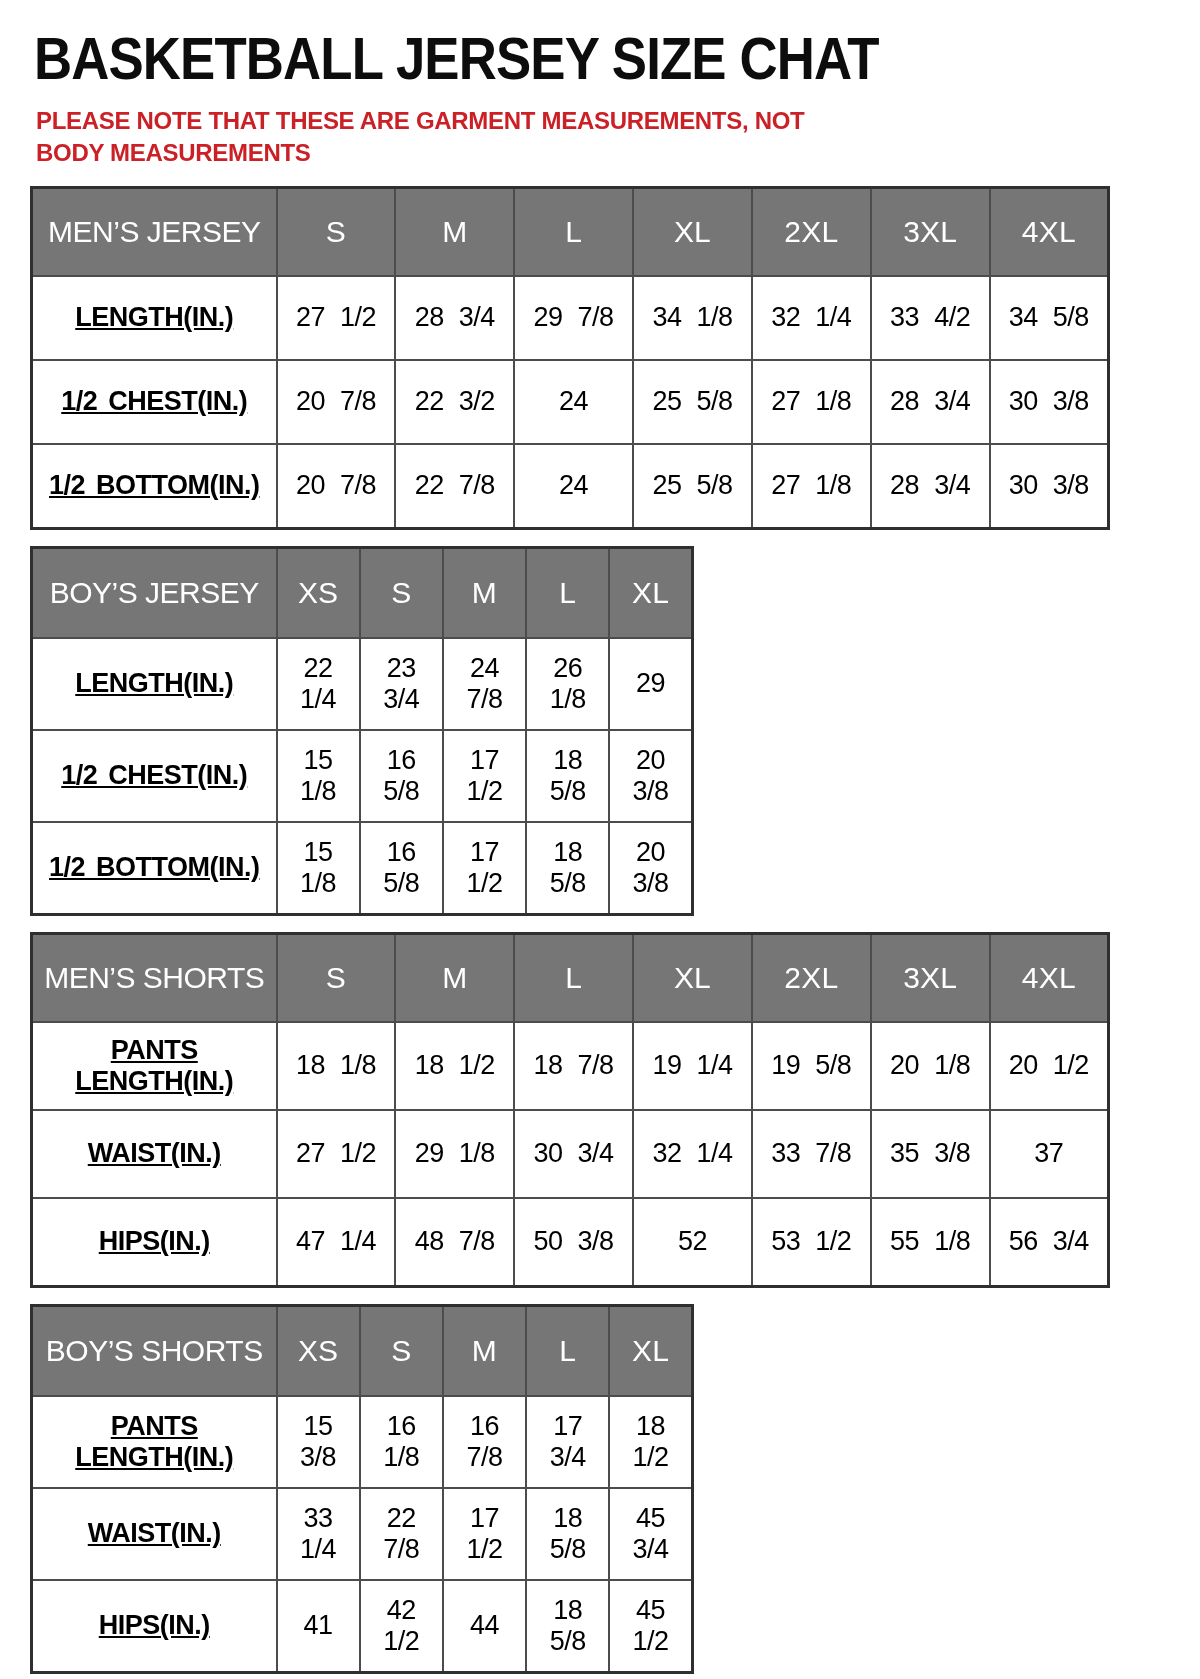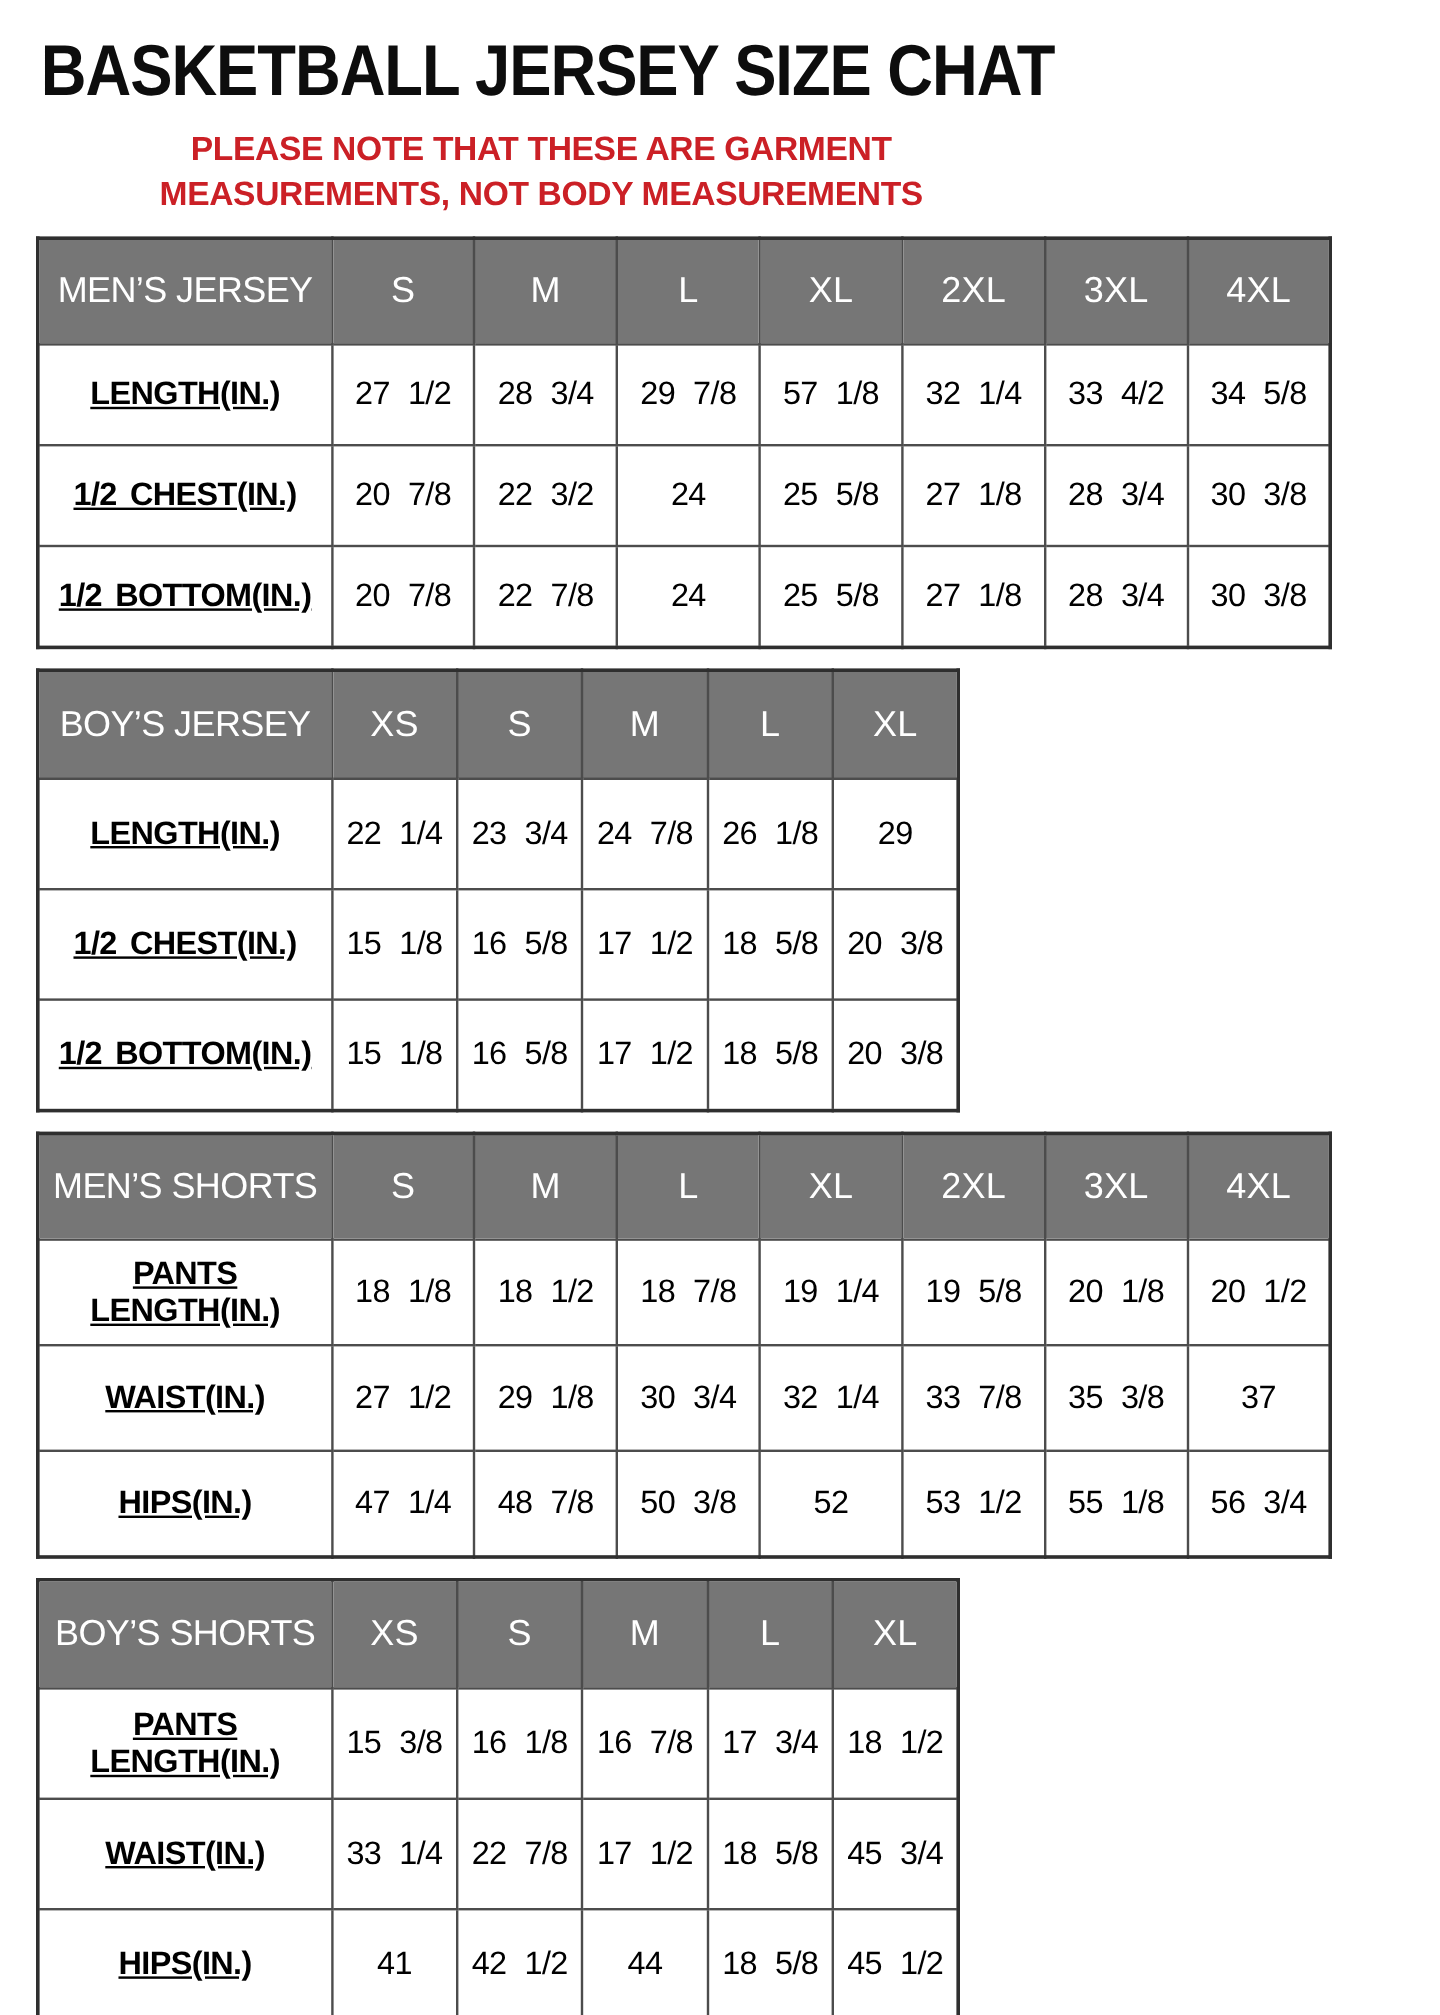--- a/index.html
+++ b/index.html
@@ -21,35 +21,34 @@
     font-weight: 700;
     letter-spacing: -1px;
     color: #0d0d0d;
     white-space: nowrap;
     transform: scaleX(0.88);
     transform-origin: left center;
   }
   .note {
     color: #cb2026;
     font-weight: 700;
-    font-size: 28px;
+    font-size: 24px;
     letter-spacing: -0.3px;
     line-height: 1.35;
     margin: 0 0 16px 6px;
-    text-align: center;
   }
   .note.top { max-width: 830px; }
   table.size-table {
     border-collapse: collapse;
     table-layout: fixed;
     margin: 0 0 16px 0;
     border: 3px solid #2f2f2f;
   }
   .mens-jersey, .mens-shorts { width: 1080px; }
-  .boys-jersey, .boys-shorts { width: 770px; }
+  .boys-jersey, .boys-shorts { width: 664px; }
   .mens-shorts { margin-top: 30px; }
   col.label-col { width: 245px; }
   th, td {
     border: 2px solid #4c4c4c;
     text-align: center;
     vertical-align: middle;
     overflow: hidden;
   }
   th {
     background: #767676;
@@ -108,21 +107,21 @@
             <th>3XL</th>
             <th>4XL</th>
           </tr>
         </thead>
         <tbody>
           <tr>
             <td class="row-label">LENGTH(IN.)</td>
             <td>27 1/2</td>
             <td>28 3/4</td>
             <td>29 7/8</td>
-            <td>57 1/8</td>
+            <td>34 1/8</td>
             <td>32 1/4</td>
             <td>33 4/2</td>
             <td>34 5/8</td>
           </tr>
           <tr>
             <td class="row-label">1/2 CHEST(IN.)</td>
             <td>20 7/8</td>
             <td>22 3/2</td>
             <td>24</td>
             <td>25 5/8</td>

